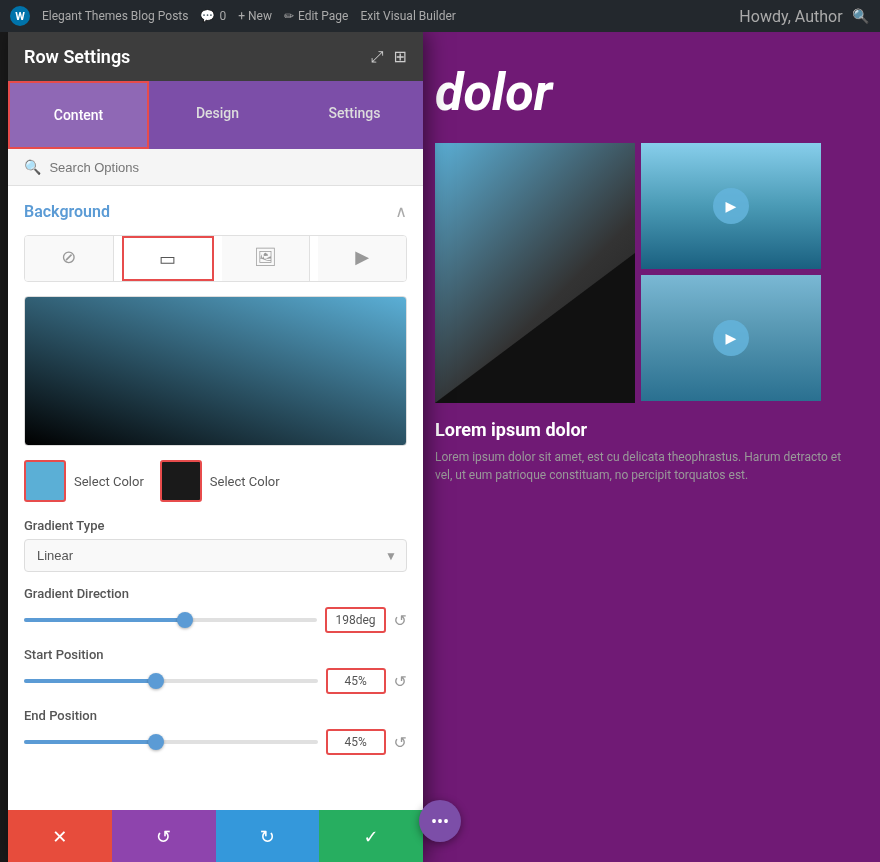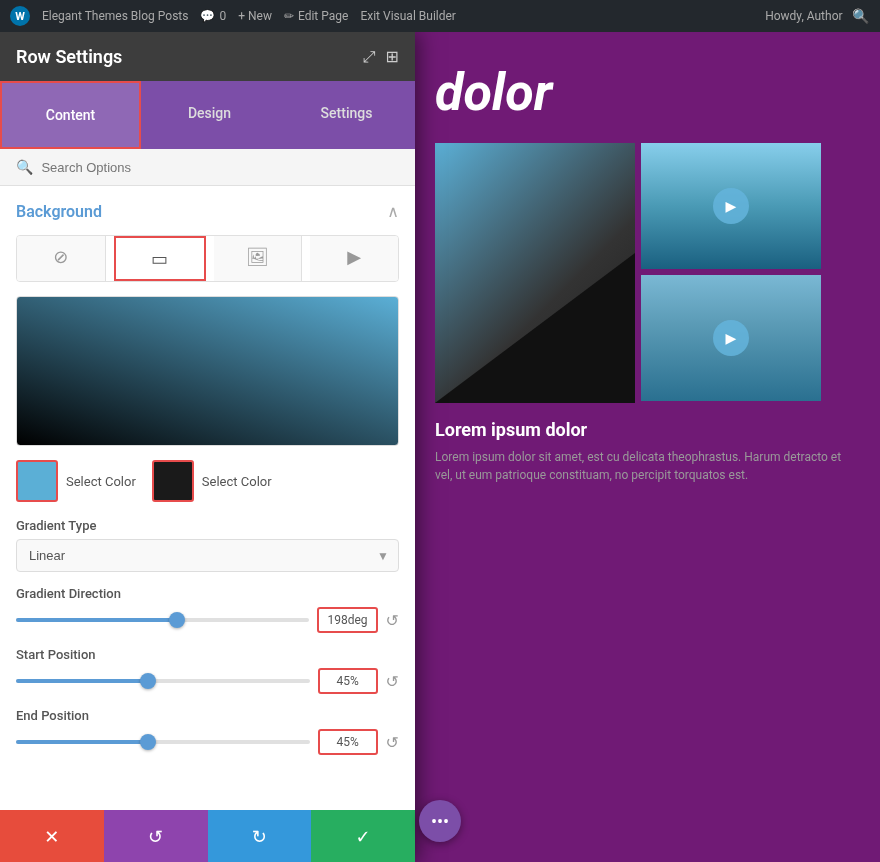--- a/index.html
+++ b/index.html
@@ -34,21 +34,21 @@
     }
     .admin-bar-wp {
       width: 20px; height: 20px;
       background: #0073aa;
       border-radius: 50%;
       display: flex; align-items: center; justify-content: center;
       color: white; font-size: 11px; font-weight: bold;
     }
     .admin-bar-spacer { flex: 1; }
     .admin-bar-right { display: flex; align-items: center; gap: 10px; }
-    .howdy { color: #aaa; font-size: 12px; }
+    .howdy { color: #aaa; font-size: 16px; }
     .search-icon-bar { color: #aaa; font-size: 14px; cursor: pointer; }
 
     
     .page-bg {
       position: absolute;
       top: 32px;
       left: 0; right: 0; bottom: 0;
       background: #1a1a1a;
       overflow: hidden;
     }
@@ -120,21 +120,21 @@
     }
     .text-block p {
       font-size: 12px;
       line-height: 1.5;
       color: #999;
     }
 
     
     .panel {
       position: absolute;
-      top: 0; left: 0;
+      top: 0; left: 8px;
       width: 415px;
       height: 830px;
       background: #fff;
       display: flex;
       flex-direction: column;
       box-shadow: 4px 0 20px rgba(0,0,0,0.5);
     }
 
     .panel-header {
       background: #3d3d3d;

